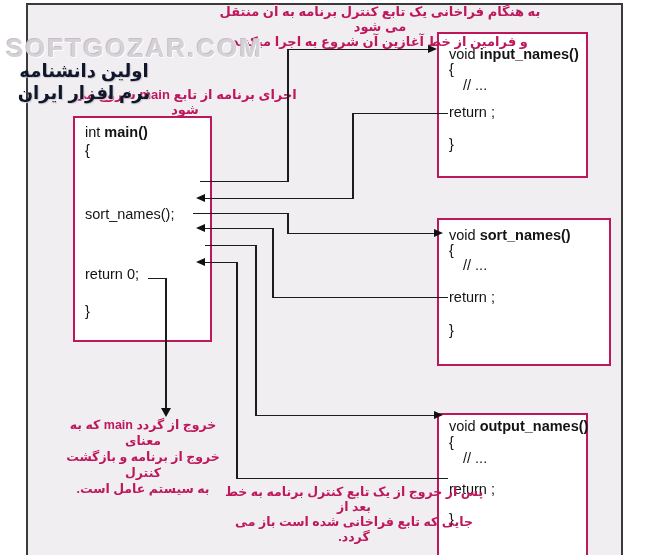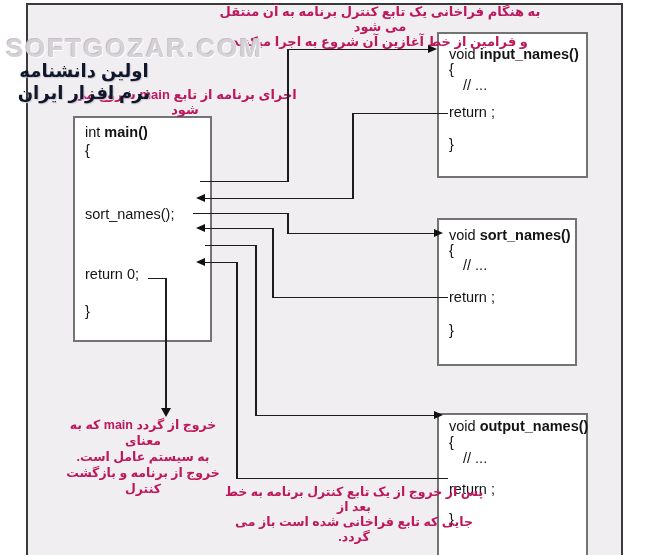--- a/index.html
+++ b/index.html
@@ -11,24 +11,24 @@
          background:#f1eef2;border:2px solid #3a3a3a;border-bottom:none;box-sizing:border-box;}
 
   
   .wm-title{position:absolute;left:6px;top:33px;font-size:26px;font-weight:bold;
             letter-spacing:2px;color:#d6d1d7;white-space:nowrap;
             text-shadow:1px 1px 0 #fdfdfd,-1px -1px 0 #c4bec5;z-index:3;}
   .wm-sub{position:absolute;left:4px;top:60px;width:160px;font-size:18px;font-weight:bold;
           color:#0f172a;text-shadow:1px 1px 1px #cdc7ce;direction:rtl;text-align:center;z-index:3;}
 
   
-  .codebox{position:absolute;background:#ffffff;border:2px solid #737373;box-sizing:border-box;z-index:1;}
+  .codebox{position:absolute;background:#ffffff;border:2px solid #be185d;box-sizing:border-box;z-index:1;}
   .box-main{left:73px;top:116px;width:139px;height:226px;}
   .box-input{left:437px;top:32px;width:151px;height:146px;}
-  .box-sort{left:437px;top:218px;width:140px;height:148px;}
+  .box-sort{left:437px;top:218px;width:174px;height:148px;}
   .box-output{left:437px;top:402px;width:151px;height:146px;margin-top:11px;}
   .code-line{position:absolute;left:10px;font-size:14.5px;color:#141414;white-space:nowrap;}
   .code-line .b{font-weight:bold;}
   .indent{left:24px;}
 
   
   .cap{position:absolute;direction:rtl;text-align:center;font-weight:bold;
        color:#be185d;z-index:2;}
   .cap .lat{font-family:"Liberation Sans",sans-serif;}
   .cap-top{left:210px;top:4px;width:340px;font-size:13px;line-height:15px;}
@@ -131,22 +131,22 @@
   <div class="h" style="left:148px;top:277.5px;width:18px"></div>
   <div class="v" style="left:165px;top:277.5px;height:131px"></div>
   <div class="ah ah-down" style="left:160.5px;top:408px"></div>
 
   <div class="cap cap-main-exit">
     <div>
       <span>خروج از گردد</span>
       <span class="lat" style="font-weight:bold">main</span>
       <span>که به معنای</span>
     </div>
+    <div>خروج از برنامه و بازگشت کنترل</div>
     <div>به سیستم عامل است.</div>
-    <div>خروج از برنامه و بازگشت کنترل</div>
   </div>
 
   <div class="cap cap-return-note">
     <div>پس از خروج از یک تابع کنترل برنامه به خط بعد از</div>
     <div>جایی که تابع فراخانی شده است باز می گردد.</div>
   </div>
 
 </div>
 
 </body></html>

